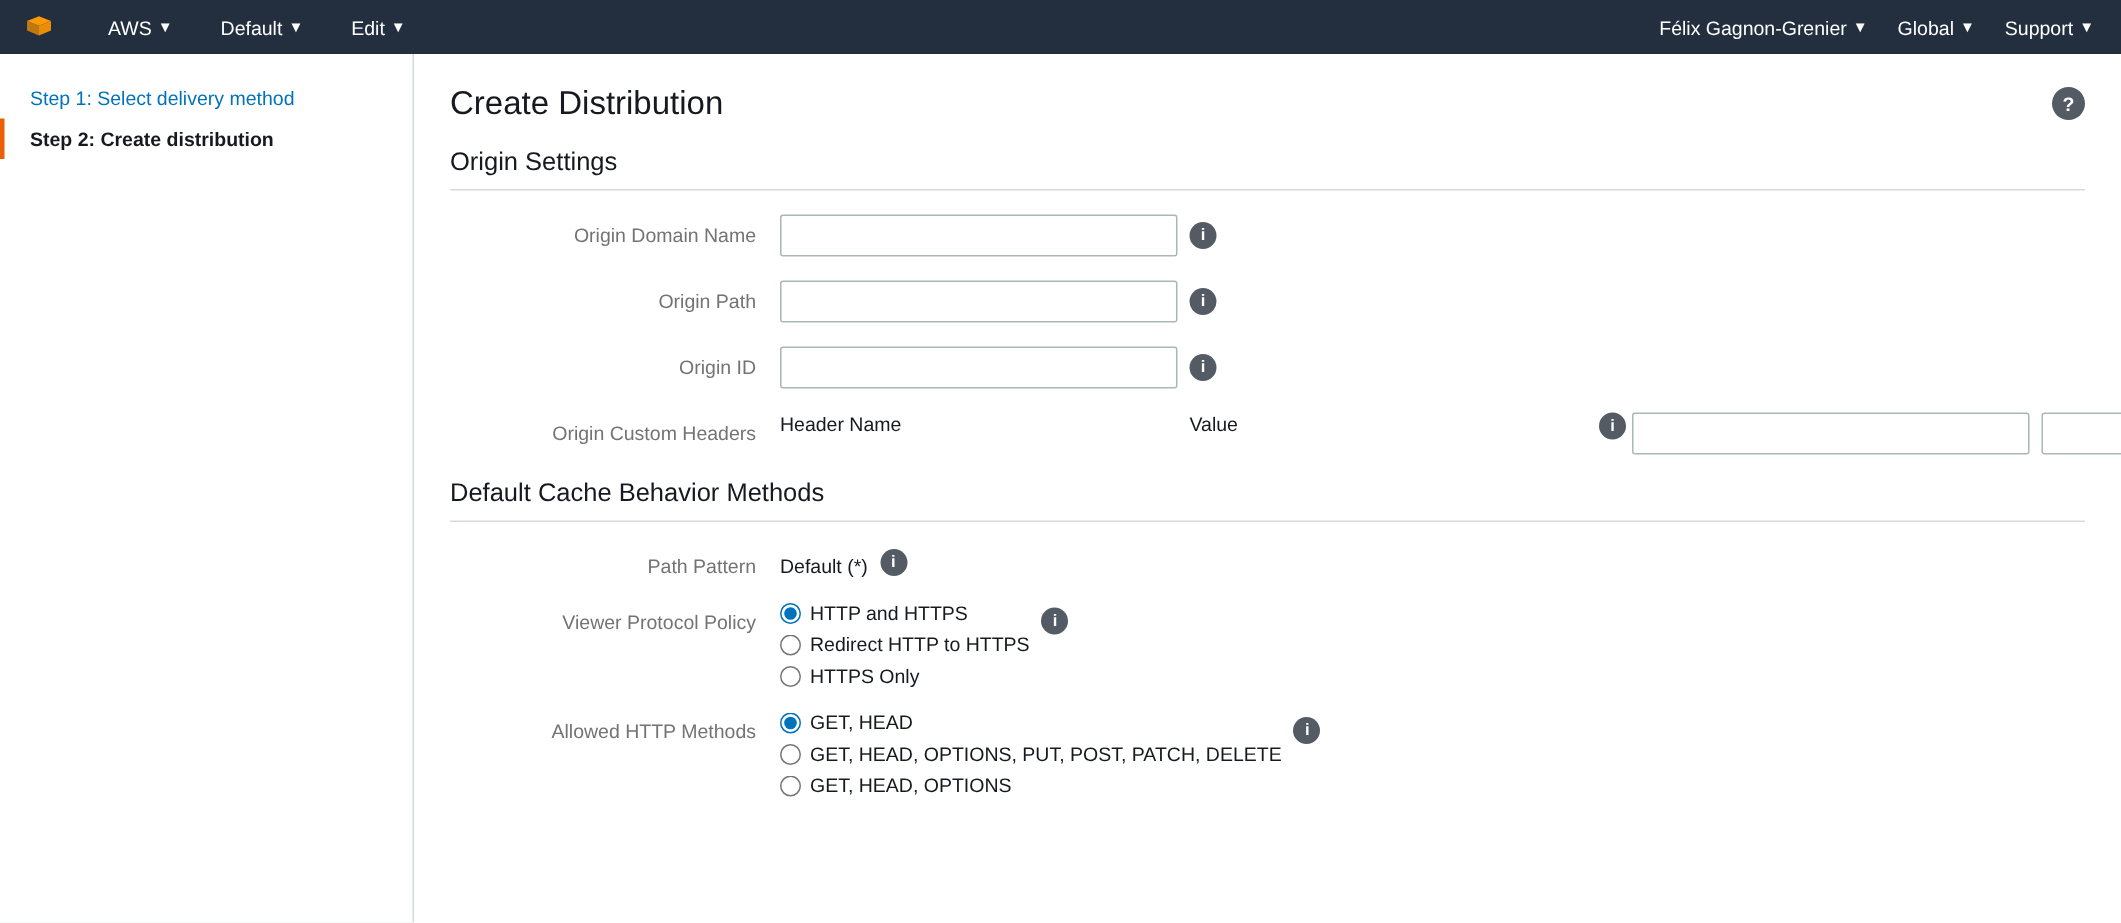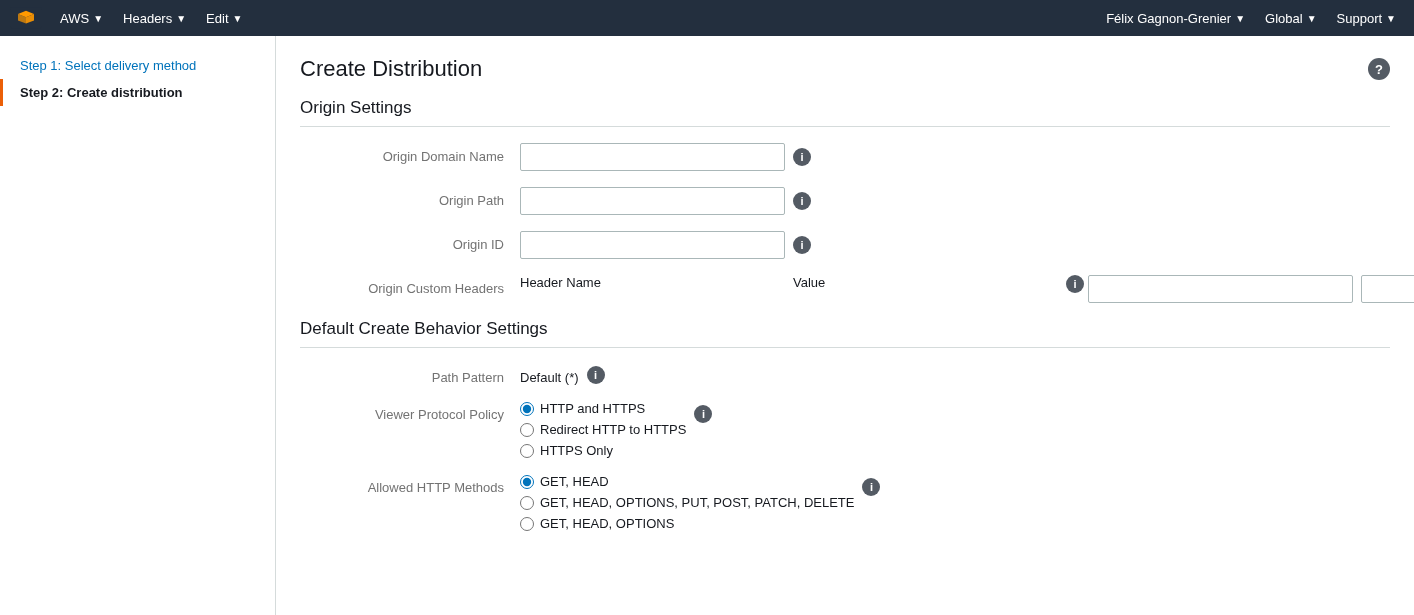--- a/index.html
+++ b/index.html
@@ -8,21 +8,21 @@
     
     .top-nav {
       background: #232f3e;
       height: 36px;
       display: flex;
       align-items: center;
       padding: 0 10px;
       color: #fff;
       justify-content: space-between;
     }
-    .top-nav-left { display: flex; align-items: center; gap: 4px; }
+    .top-nav-left { display: flex; align-items: center; gap: 16px; }
     .aws-logo {
       width: 32px; height: 28px;
       display: flex; align-items: center; justify-content: center;
       margin-right: 6px;
     }
     .aws-logo svg { width: 32px; height: 28px; }
     .nav-btn {
       color: #fff;
       background: none;
       border: none;
@@ -184,21 +184,21 @@
         <polygon points="10,8 20,4 30,8 20,12" fill="#FF9900"></polygon>
         <polygon points="10,8 10,16 20,20 20,12" fill="#FF9900" opacity="0.7"></polygon>
         <polygon points="30,8 30,16 20,20 20,12" fill="#FF9900" opacity="0.9"></polygon>
       </svg>
     </div>
     <button class="nav-btn">
       <span>AWS</span>
       <span class="caret">▼</span>
     </button>
     <button class="nav-btn">
-      <span>Headers</span>
+      <span>Default</span>
       <span class="caret">▼</span>
     </button>
     <button class="nav-btn">
       <span>Edit</span>
       <span class="caret">▼</span>
     </button>
   </div>
   <div class="top-nav-right">
     <button class="nav-btn">
       <span>Félix Gagnon-Grenier</span>
@@ -266,21 +266,21 @@
           </div>
           <div class="custom-headers-inputs">
             <input type="text" class="form-input" style="">
             <input type="text" class="form-input" style="width: 265px;">
             <div class="add-icon">+</div>
           </div>
         </div>
       </div>
     </div>
 
-    <div class="section-title section-gap">Default Create Behavior Settings</div>
+    <div class="section-title section-gap">Default Cache Behavior Methods</div>
 
     <div class="form-row">
       <div class="form-label">Path Pattern</div>
       <div class="form-control-area">
         <span class="static-value">Default (*)</span>
         <div class="info-icon">i</div>
       </div>
     </div>
 
     <div class="form-row">

